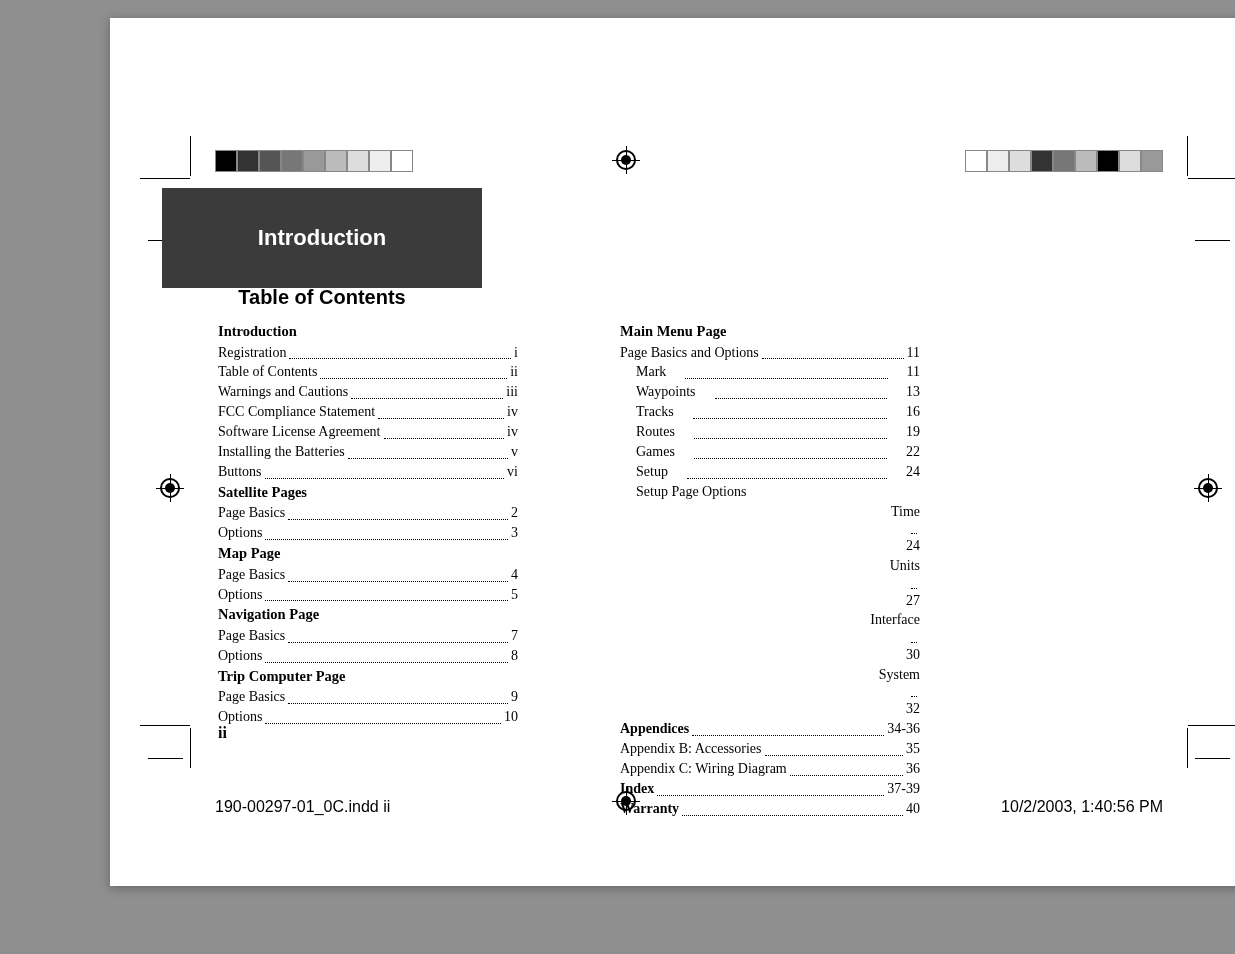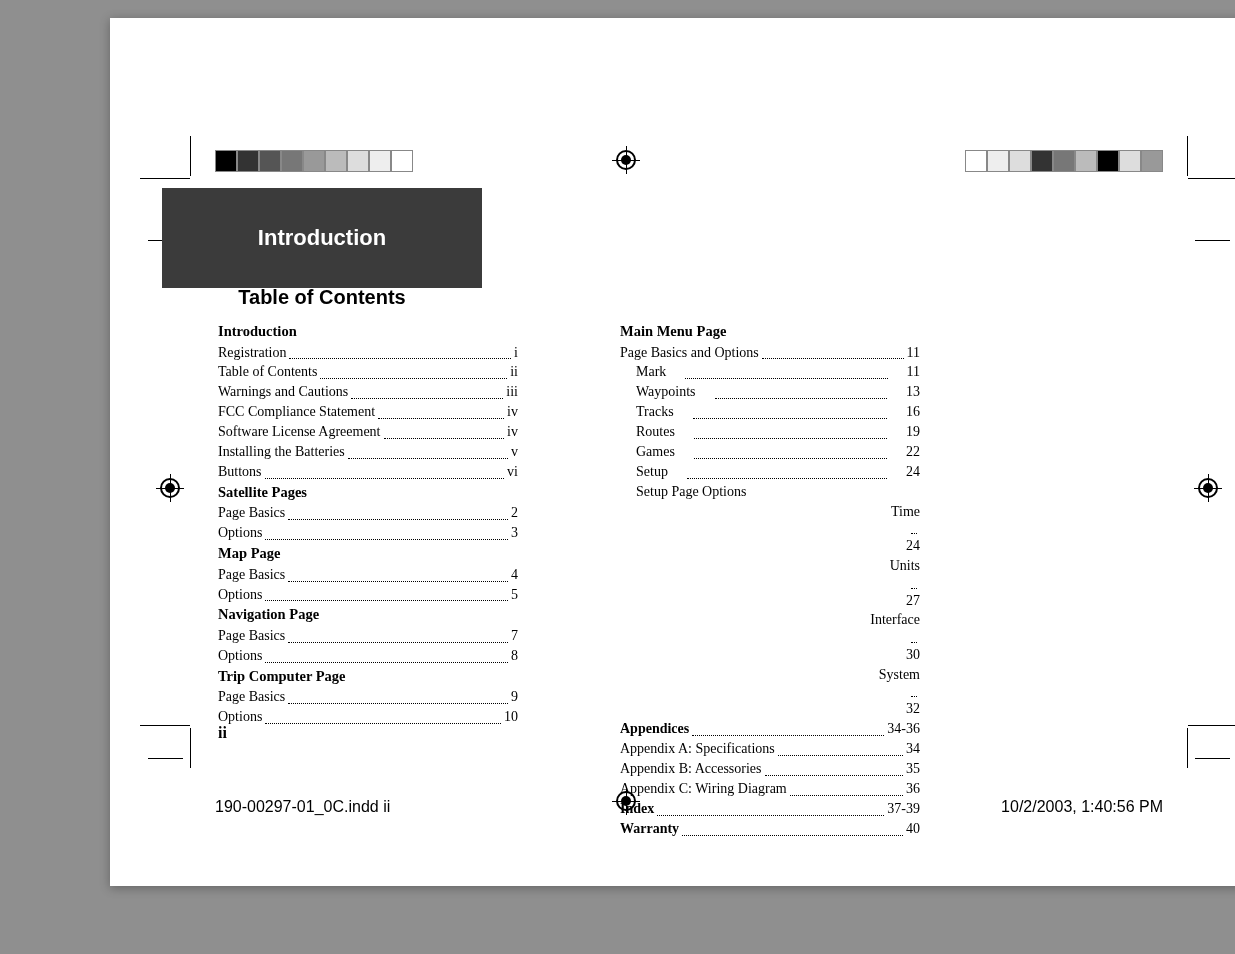--- a/index.html
+++ b/index.html
@@ -330,25 +330,20 @@
         <span class="toc-label">System</span>
         <span class="toc-dots"></span>
         <span class="toc-pg">32</span>
       </div>
       <div class="toc-row ">
         <span class="toc-label bold">Appendices</span>
         <span class="toc-dots"></span>
         <span class="toc-pg">34-36</span>
       </div>
       <div class="toc-row ">
-        <span class="toc-label">Appendix A: Specifications</span>
-        <span class="toc-dots"></span>
-        <span class="toc-pg">34</span>
-      </div>
-      <div class="toc-row ">
         <span class="toc-label">Appendix B: Accessories</span>
         <span class="toc-dots"></span>
         <span class="toc-pg">35</span>
       </div>
       <div class="toc-row ">
         <span class="toc-label">Appendix C: Wiring Diagram</span>
         <span class="toc-dots"></span>
         <span class="toc-pg">36</span>
       </div>
       <div class="toc-row ">

